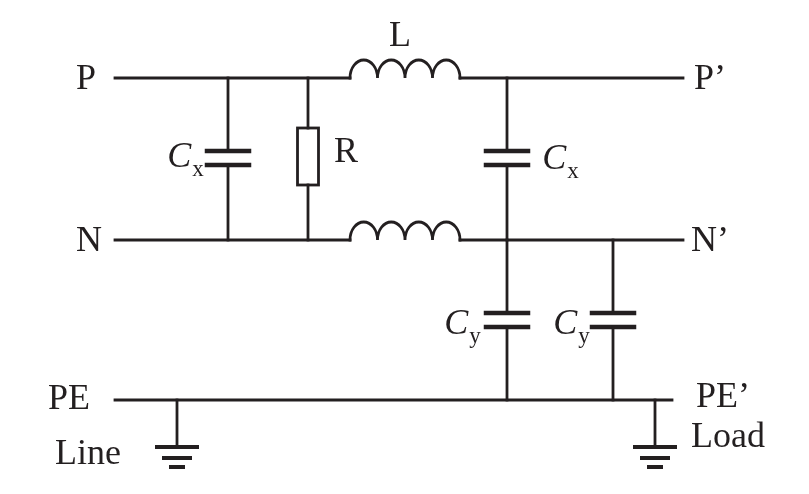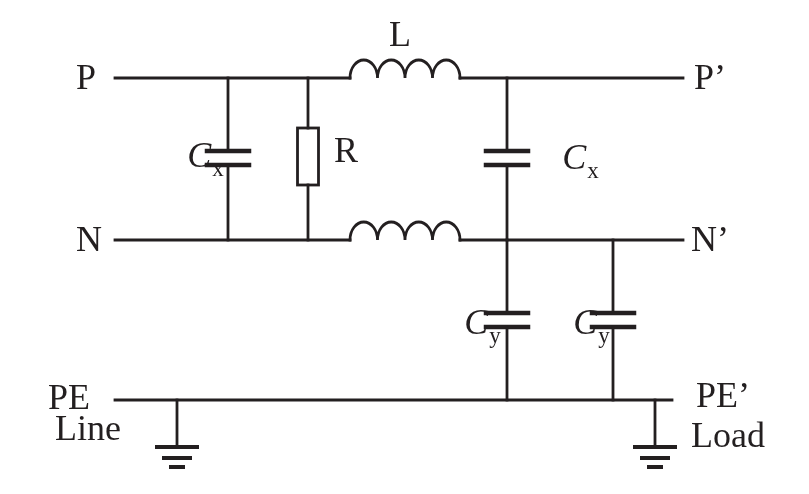--- a/index.html
+++ b/index.html
@@ -23,21 +23,20 @@
     white-space:nowrap;
     transform:translate(0,-50%);
   }
   .lbl.centered{transform:translate(-50%,-50%);}
   .cap-label{
     position:absolute;
     transform:translate(-50%,-50%);
     font-size:36px;
     line-height:1;
     white-space:nowrap;
-    margin-left:20px;
   }
   .cap-label .sym{font-style:italic;}
   .cap-label .sub{
     font-size:23px;
     position:relative;
     top:9px;
     left:1px;
   }
   svg path, svg rect, svg line{vector-effect:none;}
 </style>
@@ -109,21 +108,21 @@
       <line x1="655" y1="400" x2="655" y2="447"></line>
       <line x1="635" y1="447" x2="675" y2="447" stroke-width="4"></line>
       <line x1="642" y1="458" x2="668" y2="458" stroke-width="4"></line>
       <line x1="649" y1="467" x2="661" y2="467" stroke-width="4"></line>
     </g>
   </svg>
 
   <div class="lbl" style="left:76px;top:77px">P</div>
   <div class="lbl" style="left:76px;top:239px">N</div>
   <div class="lbl" style="left:48px;top:397px">PE</div>
-  <div class="lbl" style="left:55px;top:428px">Line</div>
+  <div class="lbl" style="left:55px;top:452px">Line</div>
 
   <div class="lbl" style="left:694px;top:77px">P’</div>
   <div class="lbl" style="left:691px;top:239px">N’</div>
   <div class="lbl" style="left:691px;top:435px">Load</div>
   <div class="lbl" style="left:696px;top:395px">PE’</div>
 
   <div class="lbl centered" style="left:400px;top:34px">L</div>
   <div class="lbl centered" style="left:346px;top:150px">R</div>
 
   <div class="cap-label" style="left:185px;top:155px">

